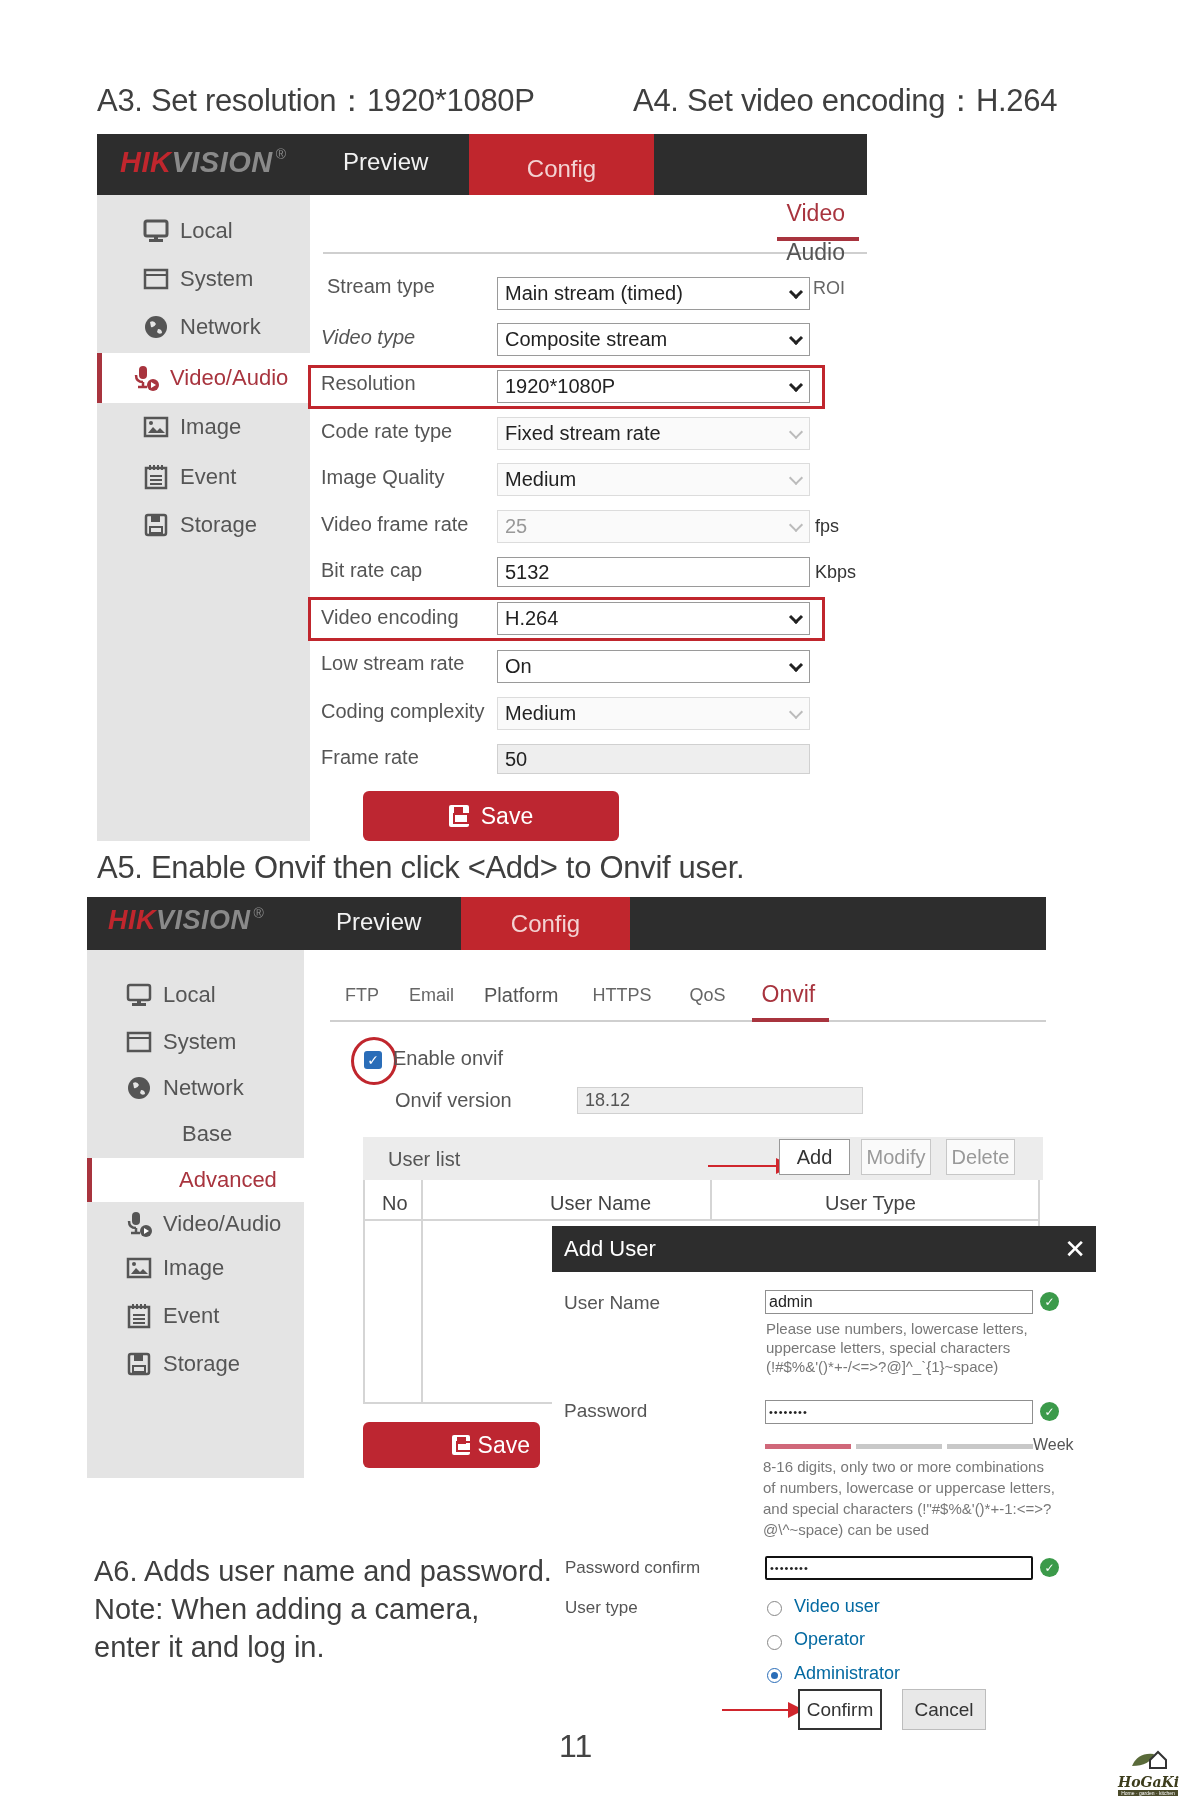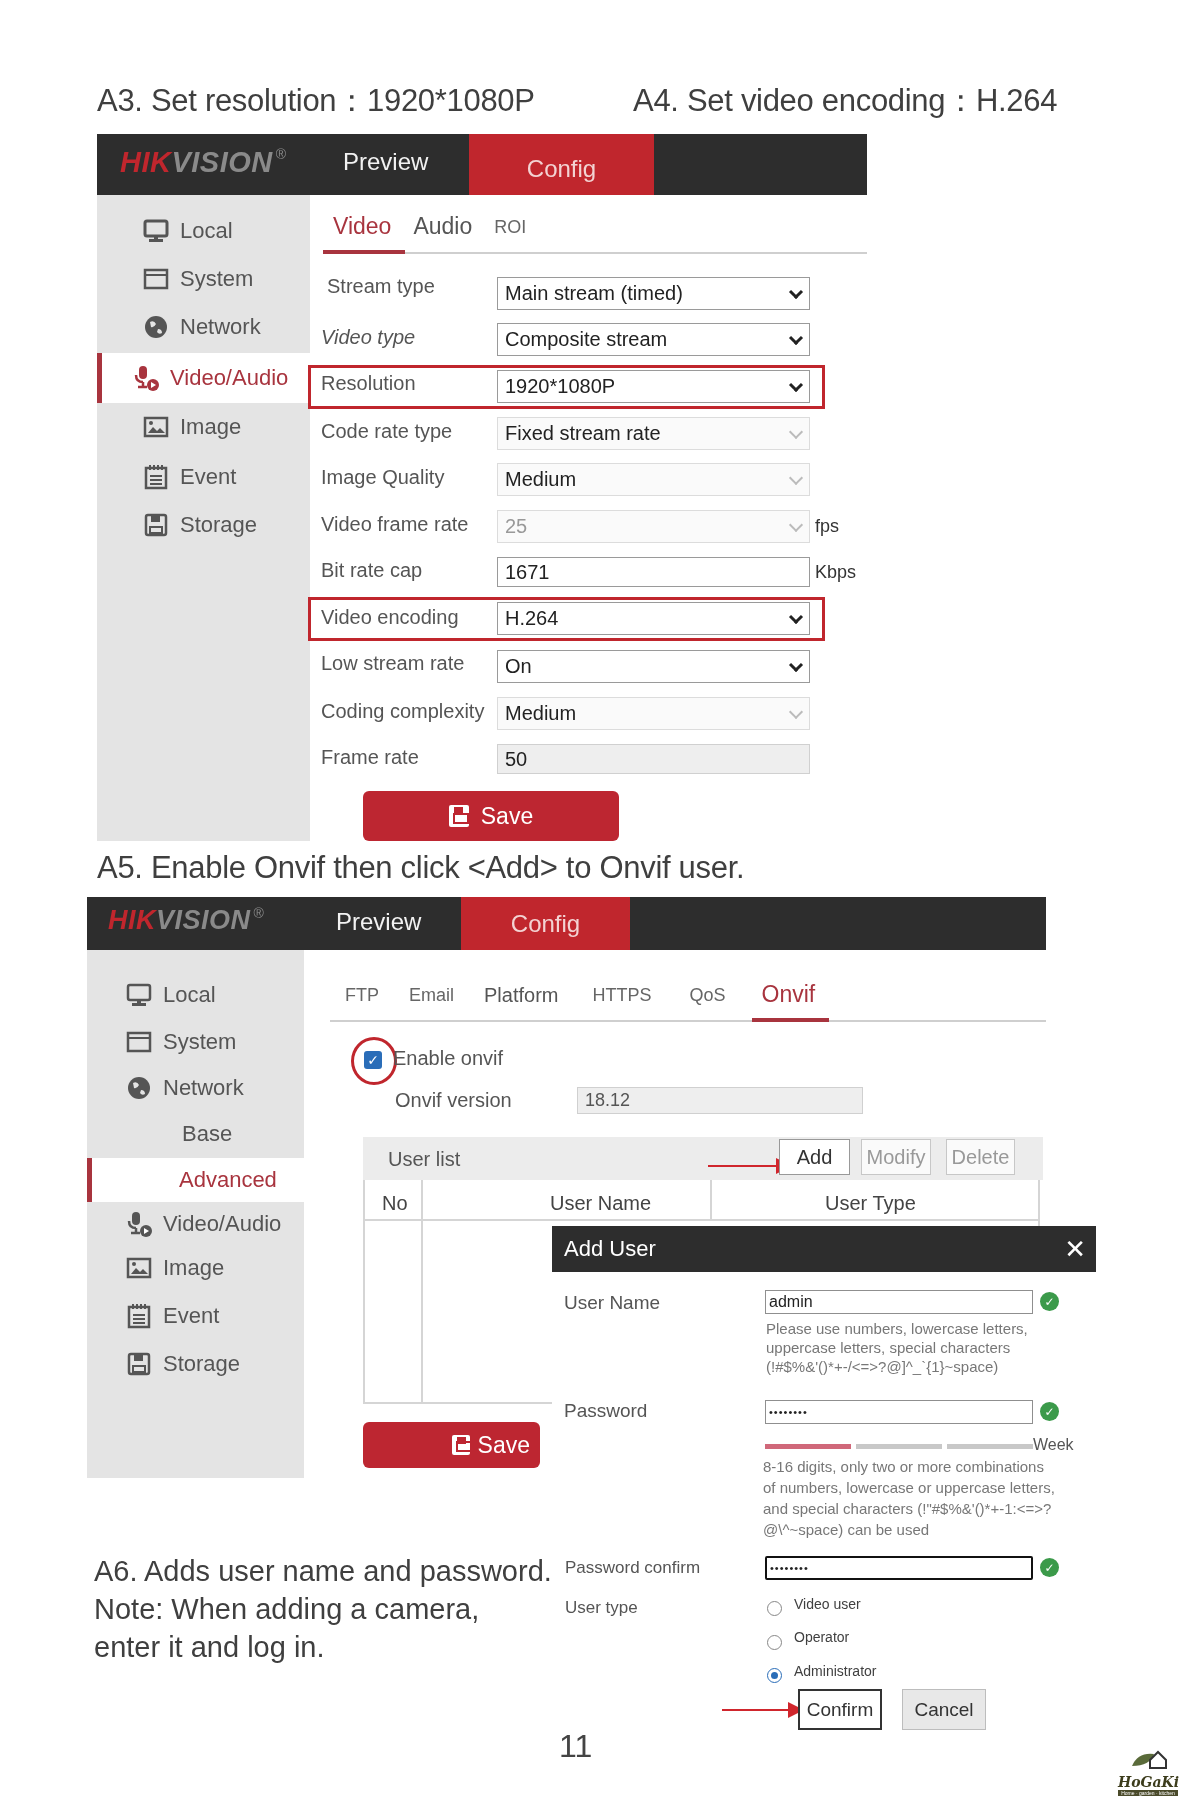--- a/index.html
+++ b/index.html
@@ -66,21 +66,21 @@
   .dialog-close { position: absolute; right: 10px; top: 50%; transform: translateY(-50%); color: #fff; font-size: 26px; font-weight: bold; }
   .dlabel { position: absolute; font-size: 19px; color: #555; white-space: nowrap; }
   .dinput { position: absolute; height: 24px; border: 1.5px solid #8f8f8f; background: #fff; font-size: 16px; color: #222; padding-left: 3px; display: flex; align-items: center; }
   .dinput.focus { border: 2px solid #111; border-radius: 2px; }
   .ok-icon { position: absolute; width: 19px; height: 19px; border-radius: 50%; background: #3b9a4a; color: #fff; font-size: 12px; font-weight: bold; display: flex; align-items: center; justify-content: center; }
   .hint { position: absolute; font-size: 15px; color: #777; line-height: 19px; white-space: nowrap; }
   .strength { position: absolute; height: 5px; }
   .radio { position: absolute; width: 15px; height: 15px; border: 1.5px solid #888; border-radius: 50%; background: #fff; }
   .radio.on { border-color: #2a6db8; }
   .radio.on::after { content: ""; position: absolute; left: 2.5px; top: 2.5px; width: 7px; height: 7px; border-radius: 50%; background: #2a6db8; }
-  .rlabel { position: absolute; font-size: 14px; color: #404040; }
+  .rlabel { position: absolute; font-size: 18px; color: #0369a1; }
   .dbtn { position: absolute; font-size: 19px; color: #333; display: flex; align-items: center; justify-content: center; }
 
   .page-num { position: absolute; font-size: 32px; color: #444; }
   .watermark { position: absolute; text-align: center; }
 </style>
 </head>
 <body>
 
 <div class="caption" style="left:97px; top:80px;">A3.  Set resolution：1920*1080P</div>
 <div class="caption" style="left:633px; top:80px;">A4.  Set video encoding：H.264</div>
@@ -155,21 +155,21 @@
         <svg width="24" height="24" viewBox="0 0 24 24">
           <rect x="2" y="2" width="20" height="20" rx="2" fill="none" stroke="#555" stroke-width="2.5"></rect>
           <rect x="7" y="3" width="9" height="6" fill="#555"></rect>
           <rect x="6" y="14" width="12" height="6" fill="none" stroke="#555" stroke-width="2"></rect>
         </svg>
       </span>
     <span>Storage</span>
   </div>
 </div>
 
-<div class="tabs" style="left:323px; top:200px; width:544px; height:54px; padding-left:10px;">
+<div class="tabs" style="left:323px; top:200px; width:544px; height:54px; padding-left:10px;flex-direction:column;">
   <div class="tab active" style="font-size:23px;">Video</div>
   <div class="tab" style="font-size:23px;">Audio</div>
   <div class="tab small" style="padding-bottom:14px;">ROI</div>
 </div>
 
 <div class="row-label" style="left:327px; top:275px;">Stream type</div>
 <div class="field" style="left:497px; top:277px; width:313px;">
     <span>Main stream (timed)</span>
     <span class="chev"></span>
   </div>
@@ -201,21 +201,21 @@
 
 <div class="row-label" style="left:321px; top:513px;">Video frame rate</div>
 <div class="field disabled" style="left:497px; top:510px; width:313px;">
     <span class="val-dim">25</span>
     <span class="chev"></span>
   </div>
 <div class="unit" style="left:815px; top:516px;">fps</div>
 
 <div class="row-label" style="left:321px; top:559px;">Bit rate cap</div>
 <div class="field" style="left:497px; top:557px; width:313px; height:30px;">
-    <span>1671</span>
+    <span>5132</span>
   </div>
 <div class="unit" style="left:815px; top:562px;">Kbps</div>
 
 <div class="hl-box" style="left:308px; top:597px; width:517px; height:44px;"></div>
 <div class="row-label" style="left:321px; top:606px;">Video encoding</div>
 <div class="field" style="left:497px; top:602px; width:313px;">
     <span>H.264</span>
     <span class="chev"></span>
   </div>
 

